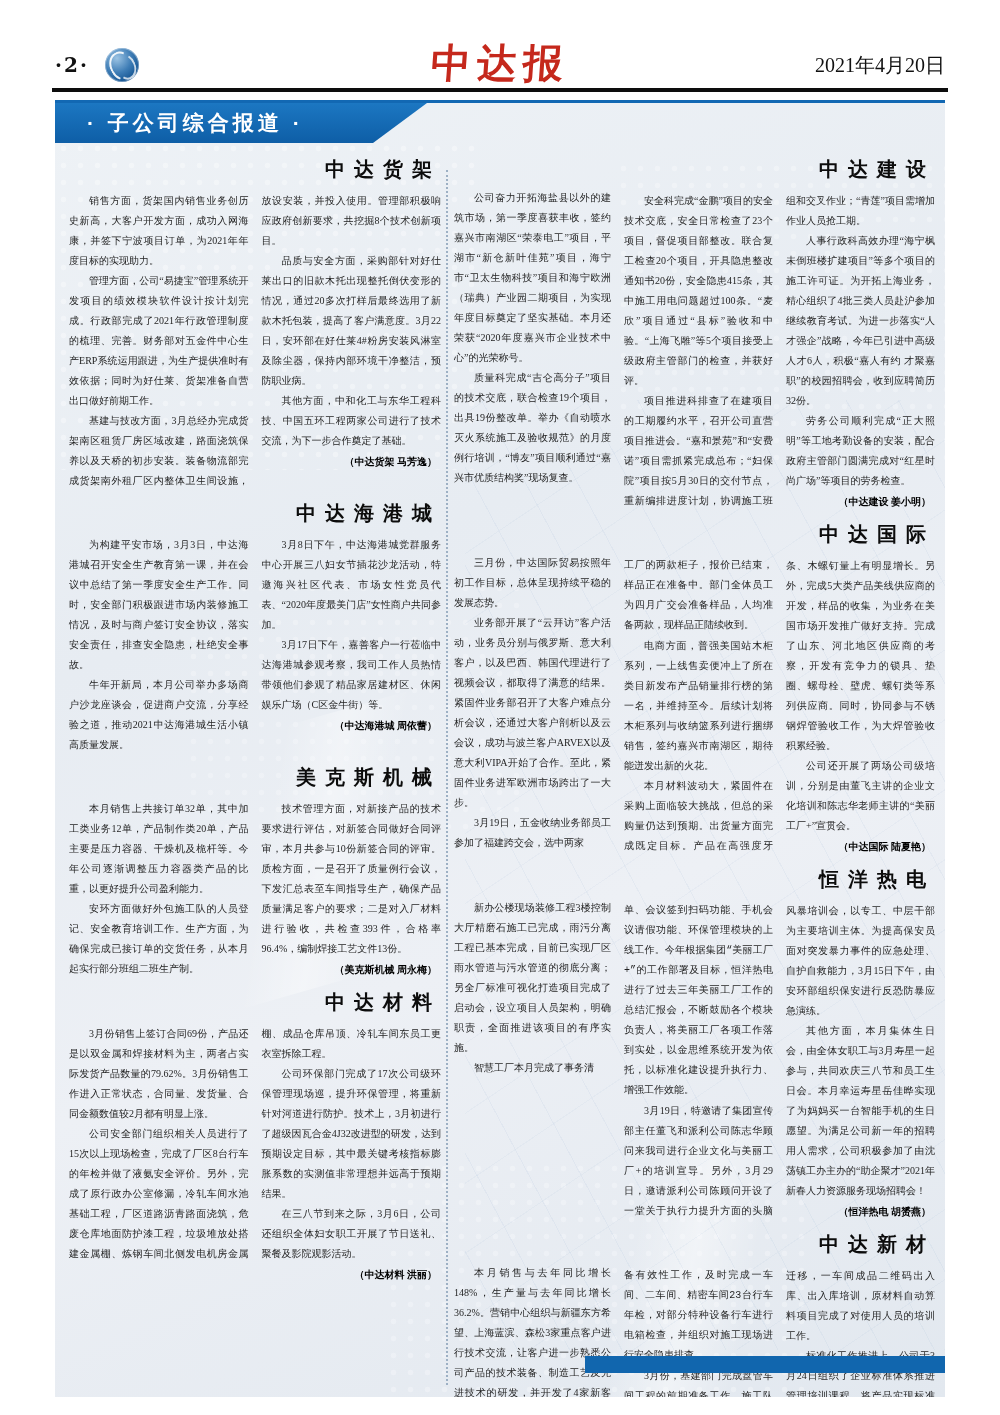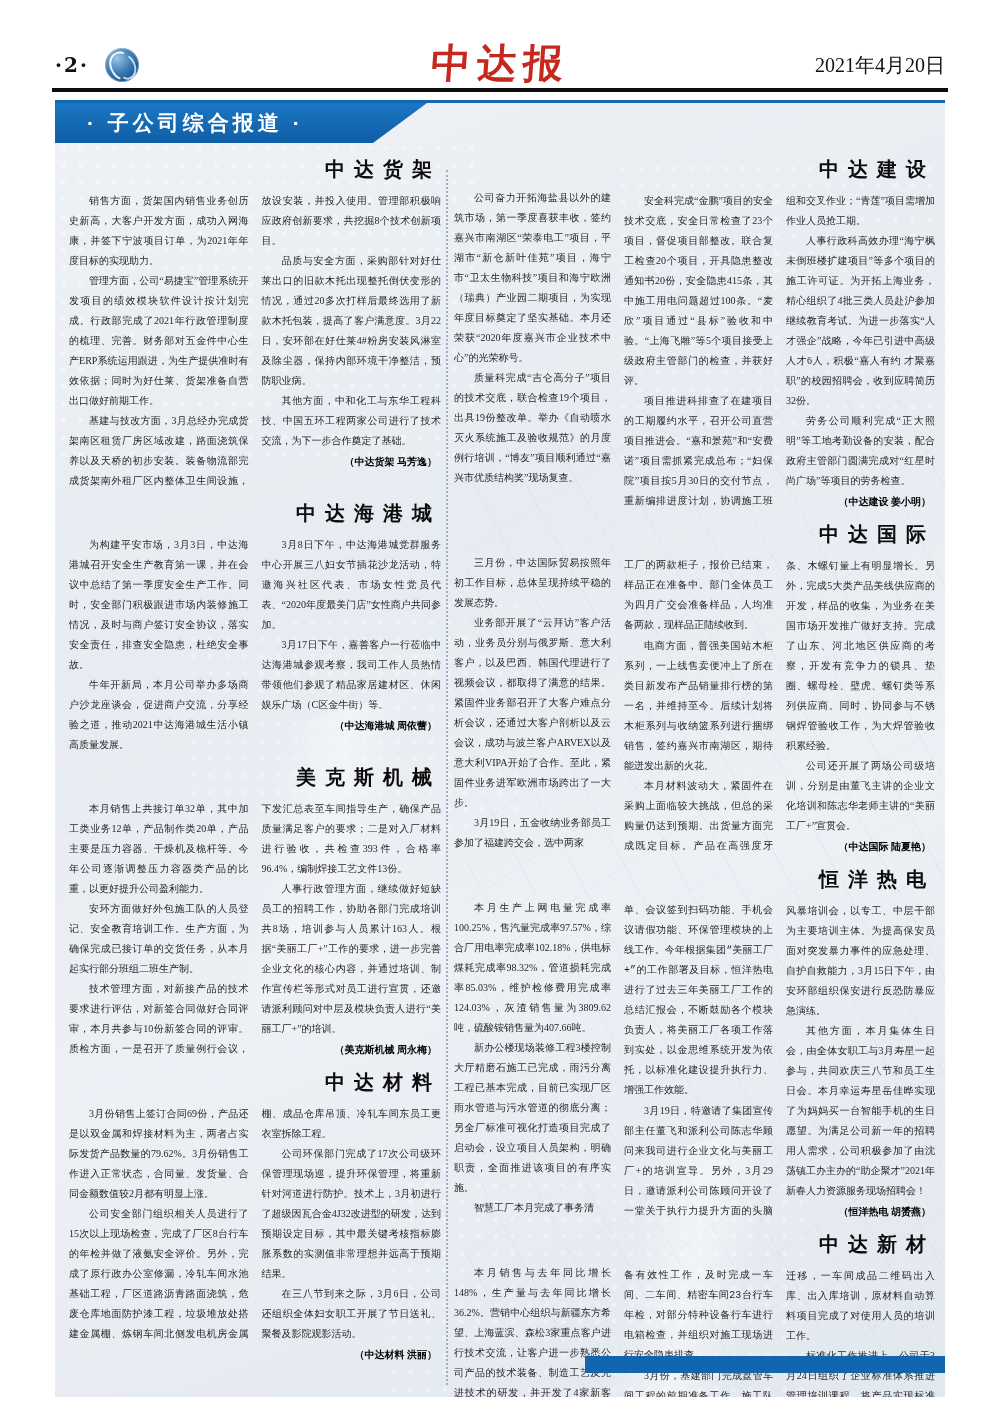--- a/index.html
+++ b/index.html
@@ -118,21 +118,20 @@
             <div class="byline">（中达海港城 周依蕾）</div>
           </div>
   </article>
 
   <article class="art-l">
     <h2 class="title">美克斯机械</h2>
     <div class="bodytext twocol">
             <p>本月销售上共接订单32单，其中加工类业务12单，产品制作类20单，产品主要是压力容器、干燥机及桅杆等。今年公司逐渐调整压力容器类产品的比重，以更好提升公司盈利能力。</p>
             <p>安环方面做好外包施工队的人员登记、安全教育培训工作。生产方面，为确保完成已接订单的交货任务，从本月起实行部分班组二班生产制。</p>
             <p>技术管理方面，对新接产品的技术要求进行评估，对新签合同做好合同评审，本月共参与10份新签合同的评审。质检方面，一是召开了质量例行会议，下发汇总表至车间指导生产，确保产品质量满足客户的要求；二是对入厂材料进行验收，共检查393件，合格率96.4%，编制焊接工艺文件13份。</p>
-            <p>人事行政管理方面，继续做好短缺员工的招聘工作，协助各部门完成培训共8场，培训参与人员累计163人。根据“美丽工厂+”工作的要求，进一步完善企业文化的核心内容，并通过培训、制作宣传栏等形式对员工进行宣贯，还邀请派利顾问对中层及模块负责人进行“美丽工厂+”的培训。</p>
             <div class="byline">（美克斯机械 周永梅）</div>
           </div>
   </article>
 
   <article class="art-l">
     <h2 class="title">中达材料</h2>
     <div class="bodytext twocol">
             <p>3月份销售上签订合同69份，产品还是以双金属和焊接材料为主，两者占实际发货产品数量的79.62%。3月份销售工作进入正常状态，合同量、发货量、合同金额数值较2月都有明显上涨。</p>
             <p>公司安全部门组织相关人员进行了15次以上现场检查，完成了厂区8台行车的年检并做了液氨安全评价。另外，完成了原行政办公室修漏，冷轧车间水池基础工程，厂区道路沥青路面浇筑，危废仓库地面防护漆工程，垃圾堆放处搭建金属棚、炼钢车间北侧发电机房金属棚、成品仓库吊顶、冷轧车间东员工更衣室拆除工程。</p>
             <p>公司环保部门完成了17次公司级环保管理现场巡，提升环保管理，将重新针对河道进行防护。技术上，3月初进行了超级因瓦合金4J32改进型的研发，达到预期设定目标，其中最关键考核指标膨胀系数的实测值非常理想并远高于预期结果。</p>
@@ -173,21 +172,20 @@
               <p>电商方面，普强美国站木柜系列，一上线售卖便冲上了所在类目新发布产品销量排行榜的第一名，并维持至今。后续计划将木柜系列与收纳篮系列进行捆绑销售，签约嘉兴市南湖区，期待能迸发出新的火花。</p>
               <p>本月材料波动大，紧固件在采购上面临较大挑战，但总的采购量仍达到预期。出货量方面完成既定目标。产品在高强度牙条、木螺钉量上有明显增长。另外，完成5大类产品美线供应商的开发，样品的收集，为业务在美国市场开发推广做好支持。完成了山东、河北地区供应商的考察，开发有竞争力的锁具、垫圈、螺母栓、壁虎、螺钉类等系列供应商。同时，协同参与不锈钢焊管验收工作，为大焊管验收积累经验。</p>
               <p>公司还开展了两场公司级培训，分别是由董飞主讲的企业文化培训和陈志华老师主讲的“美丽工厂+”宣贯会。</p>
               <div class="byline">（中达国际 陆夏艳）</div>
             </div>
     </div>
   </article>
 
   <article class="art-r">
     <div class="lead">
-            <p>本月生产上网电量完成率100.25%，售汽量完成率97.57%，综合厂用电率完成率102.18%，供电标煤耗完成率98.32%，管道损耗完成率85.03%，维护检修费用完成率124.03%，灰渣销售量为3809.62吨，硫酸铵销售量为407.66吨。</p>
             <p>新办公楼现场装修工程3楼控制大厅精磨石施工已完成，雨污分离工程已基本完成，目前已实现厂区雨水管道与污水管道的彻底分离；另全厂标准可视化打造项目完成了启动会，设立项目人员架构，明确职责，全面推进该项目的有序实施。</p>
             <p>智慧工厂本月完成了事务清</p>
           </div>
     <div class="rightpart">
       <h2 class="title">恒洋热电</h2>
       <div class="bodytext twocol">
               <p class="cont">单、会议签到扫码功能、手机会议请假功能、环保管理模块的上线工作。今年根据集团“美丽工厂+”的工作部署及目标，恒洋热电进行了过去三年美丽工厂工作的总结汇报会，不断鼓励各个模块负责人，将美丽工厂各项工作落到实处，以金思维系统开发为依托，以标准化建设提升执行力、增强工作效能。</p>
               <p>3月19日，特邀请了集团宣传部主任董飞和派利公司陈志华顾问来我司进行企业文化与美丽工厂+的培训宣导。另外，3月29日，邀请派利公司陈顾问开设了一堂关于执行力提升方面的头脑风暴培训会，以专工、中层干部为主要培训主体。为提高保安员面对突发暴力事件的应急处理、自护自救能力，3月15日下午，由安环部组织保安进行反恐防暴应急演练。</p>
               <p>其他方面，本月集体生日会，由全体女职工与3月寿星一起参与，共同欢庆三八节和员工生日会。本月幸运寿星岳佳晔实现了为妈妈买一台智能手机的生日愿望。为满足公司新一年的招聘用人需求，公司积极参加了由沈荡镇工办主办的“助企聚才”2021年新春人力资源服务现场招聘会！</p>
               <div class="byline">（恒洋热电 胡赟燕）</div>

